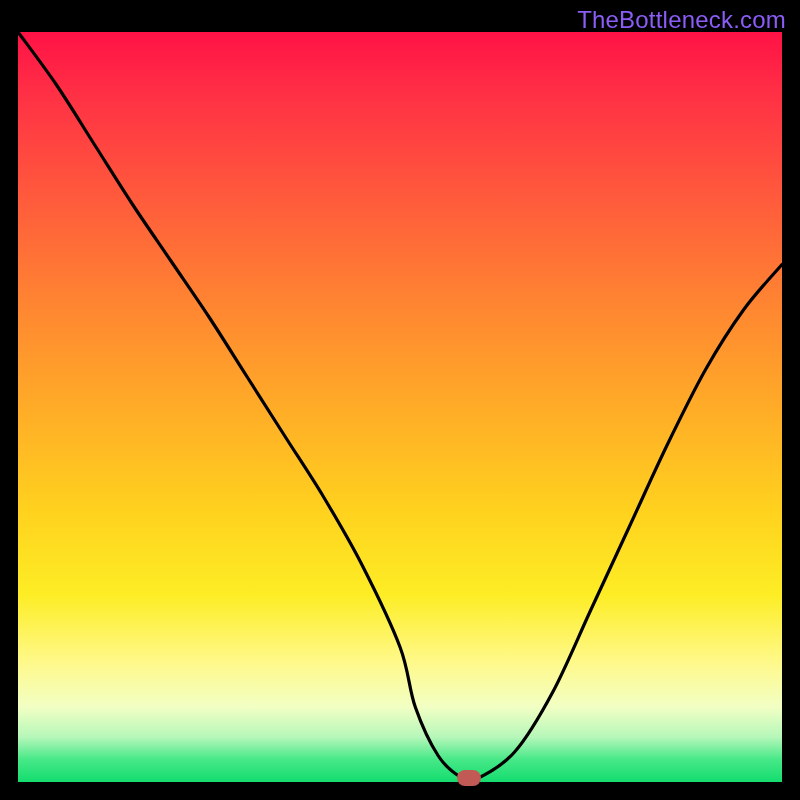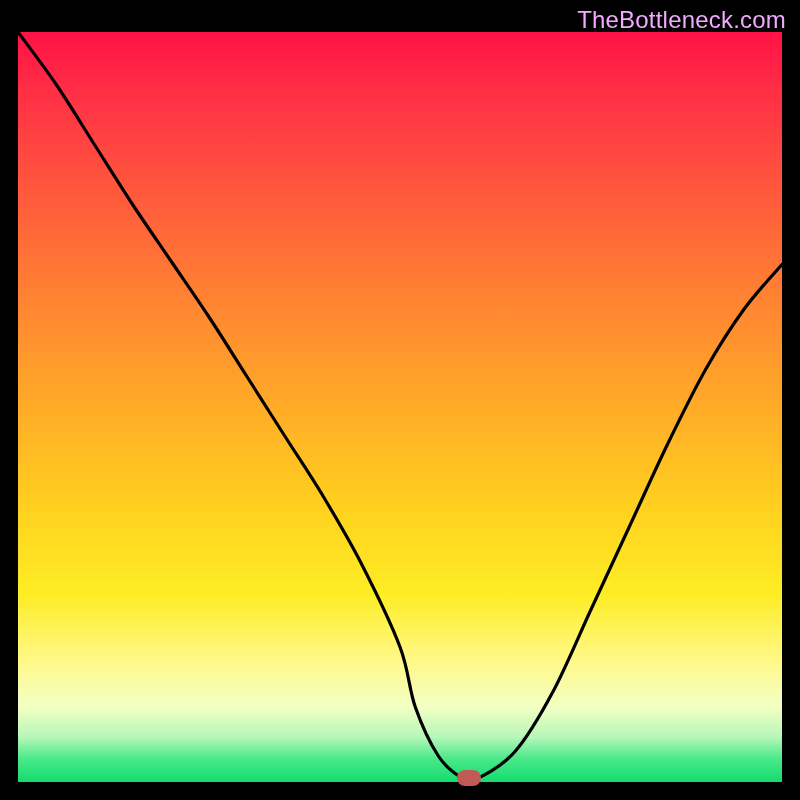--- a/index.html
+++ b/index.html
@@ -47,21 +47,21 @@
     left: 0;
     top: 0;
     width: 764px;
     height: 750px;
     overflow: visible;
   }
   .watermark {
     position: absolute;
     top: 6px;
     right: 14px;
-    color: #f0abfc;
+    color: #8b5cf6;
     font-size: 24px;
     font-weight: 500;
     letter-spacing: 0.2px;
     user-select: none;
   }
   .marker {
     position: absolute;
     width: 24px;
     height: 16px;
     border-radius: 8px;

